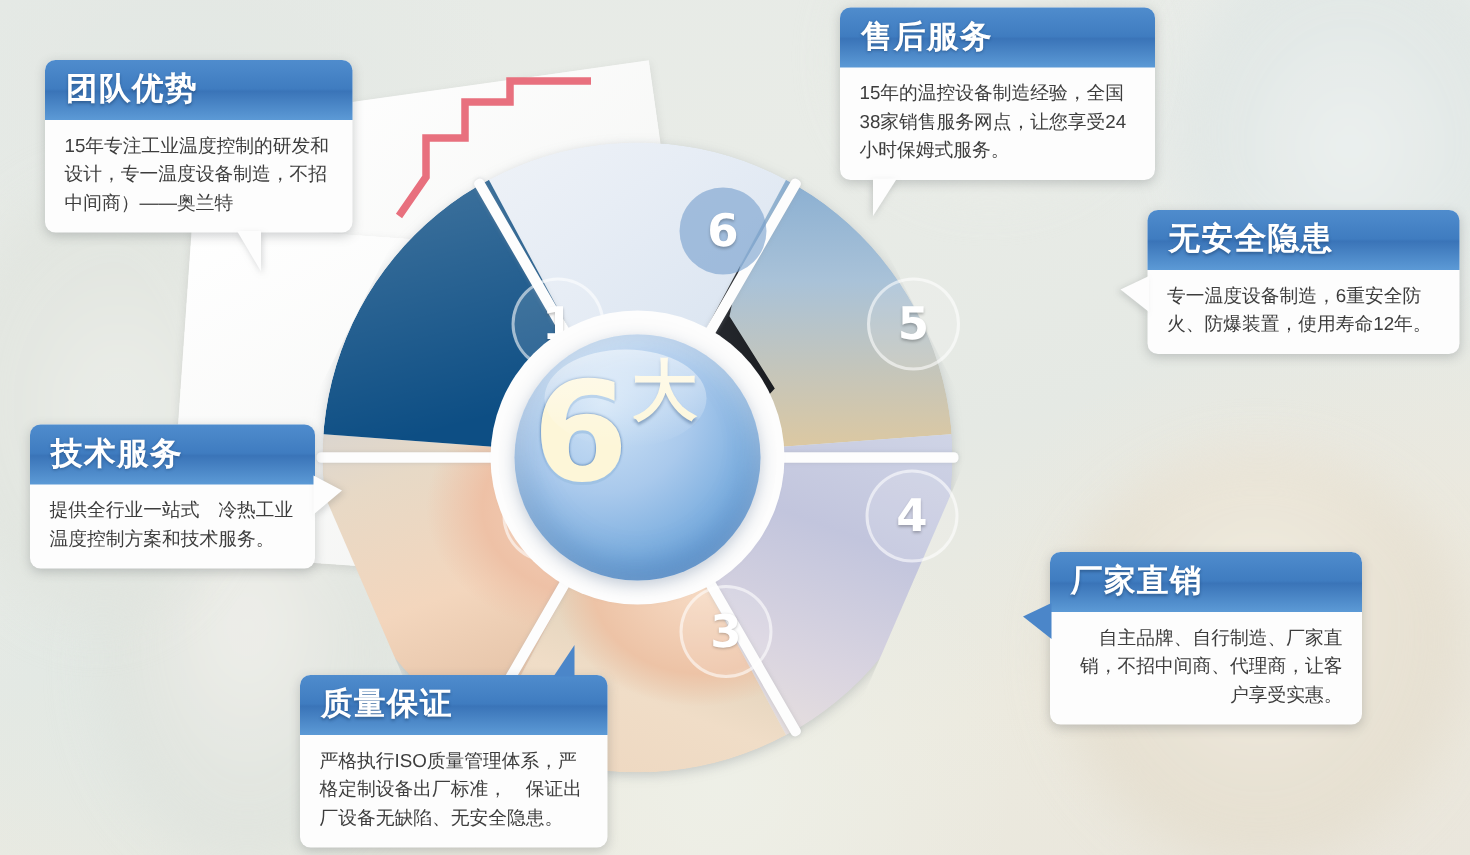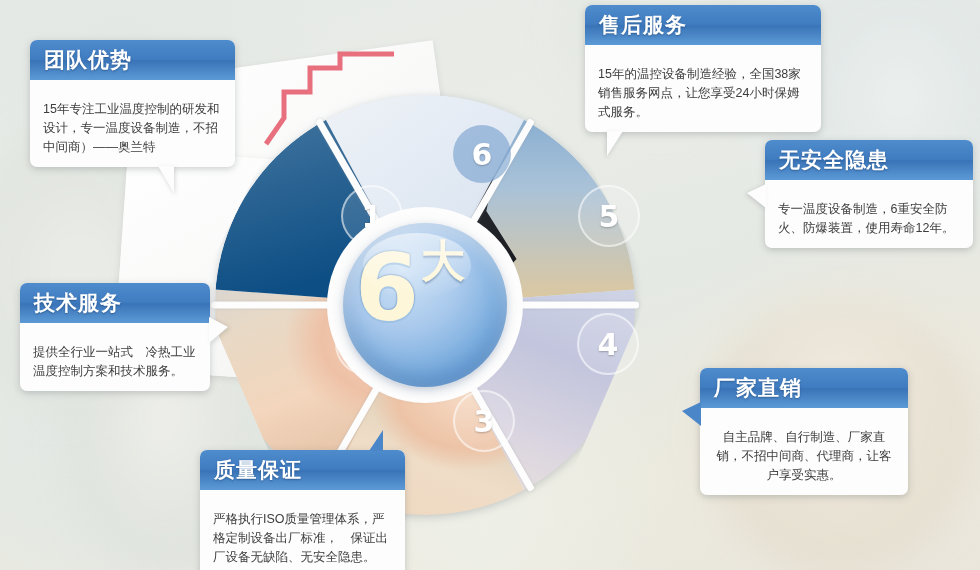--- a/index.html
+++ b/index.html
@@ -108,39 +108,39 @@
   .num.ring{border:2px solid rgba(255,255,255,.55);background:rgba(255,255,255,.13);}
   .num.fill{background:rgba(120,160,205,.62);}
 
   
   .callout{position:absolute;background:#fdfdfd;border-radius:7px;
            box-shadow:0 2px 7px rgba(90,95,100,.30);overflow:visible;}
   .callout .hd{border-radius:7px 7px 0 0;padding:6px 14px 7px;
     background:linear-gradient(180deg,#4f8ccd 0%,#3f7cc0 48%,#3a74b8 52%,#5c9ad6 100%);
     color:#fff;font-size:21px;font-weight:bold;letter-spacing:1px;
     text-shadow:0 1px 2px rgba(20,50,90,.45);line-height:27px;}
-  .callout .bd{padding:8px 13px 10px;color:#3d3d3d;font-size:12.5px;line-height:19px;margin-top:12px;}
-  .callout .bd.center{text-align:center;}
+  .callout .bd{padding:8px 13px 10px;color:#3d3d3d;font-size:12.5px;line-height:19px;}
+  .callout .bd.center{text-align:right;}
   .tail{position:absolute;width:0;height:0;}
 
   .co-team{left:30px;top:40px;width:205px;}
   .co-team .tail{left:128px;bottom:-26px;border-left:16px solid transparent;
     border-right:0 solid transparent;border-top:27px solid #fdfdfd;
     filter:drop-shadow(1px 2px 2px rgba(90,95,100,.25));}
 
   .co-tech{left:20px;top:283px;width:190px;}
   .co-tech .tail{right:-18px;top:34px;border-top:10px solid transparent;
     border-bottom:16px solid transparent;border-left:19px solid #fdfdfd;
     filter:drop-shadow(2px 1px 2px rgba(90,95,100,.22));}
 
   .co-quality{left:200px;top:450px;width:205px;}
   .co-quality .tail{right:22px;top:-20px;border-left:14px solid transparent;
     border-right:0 solid transparent;border-bottom:21px solid #4b86c9;}
 
-  .co-after{left:585px;top:5px;width:236px;}
+  .co-after{left:560px;top:5px;width:210px;}
   .co-after .tail{left:22px;bottom:-24px;border-right:16px solid transparent;
     border-left:0 solid transparent;border-top:25px solid #fdfdfd;
     filter:drop-shadow(-1px 2px 2px rgba(90,95,100,.25));}
 
   .co-hard{left:765px;top:140px;width:208px;}
   .co-hard .tail{left:-18px;top:44px;border-top:9px solid transparent;
     border-bottom:15px solid transparent;border-right:19px solid #fdfdfd;
     filter:drop-shadow(-2px 1px 2px rgba(90,95,100,.22));}
 
   .co-soft{left:700px;top:368px;width:208px;}

